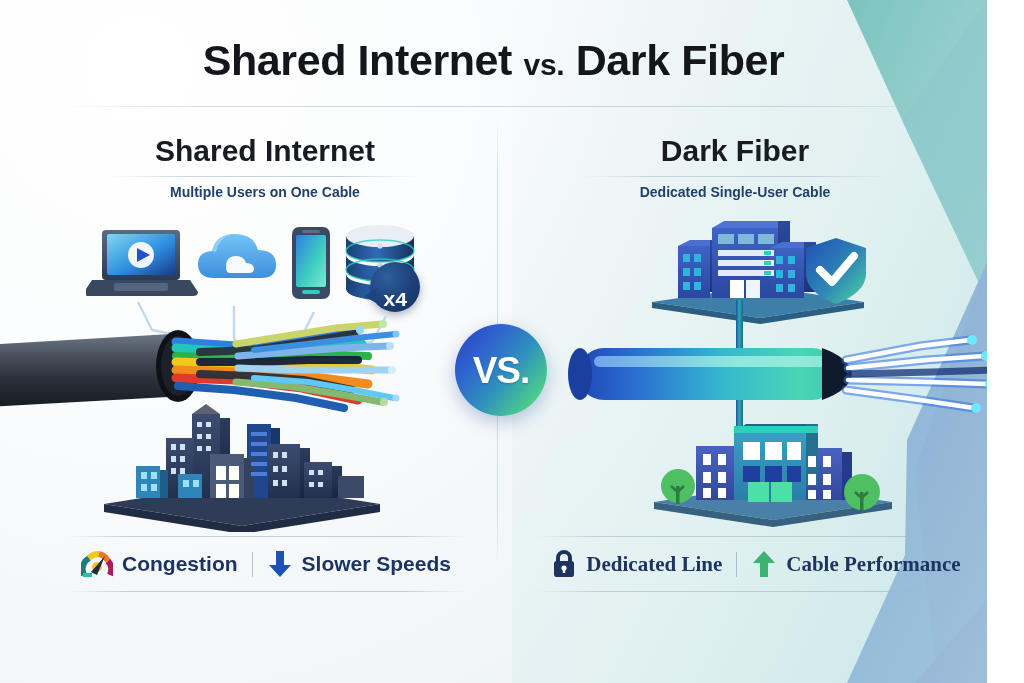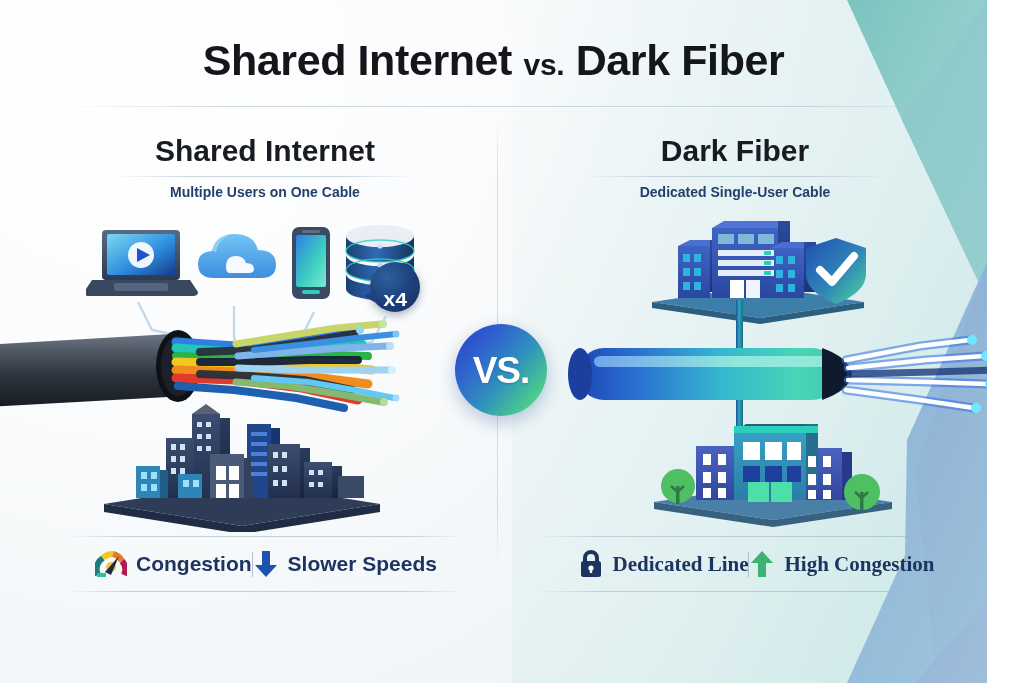--- a/index.html
+++ b/index.html
@@ -68,21 +68,21 @@
   .city-left{position:absolute;left:92px;top:404px;width:296px;height:128px;}
   .dc-right{position:absolute;left:650px;top:218px;width:220px;height:110px;}
   .bldg-right{position:absolute;left:648px;top:410px;width:250px;height:120px;}
 
   
   .foot{position:absolute;top:536px;height:64px;}
   .foot.left{left:66px;width:400px;}
   .foot.right{left:536px;width:440px;font-family:Liberation Serif, serif;}
   .foot .line{height:1px;
     background:linear-gradient(90deg,rgba(165,185,200,0) 0%,rgba(160,182,200,.6) 15%,rgba(160,182,200,.6) 85%,rgba(165,185,200,0) 100%);}
-  .foot .row{display:flex;align-items:center;justify-content:center;gap:0;height:54px;}
+  .foot .row{display:flex;align-items:center;justify-content:center;gap:14px;height:54px;}
   .fitem{display:flex;align-items:center;gap:9px;}
   .fitem .lbl{font-size:21px;font-weight:bold;color:#1d3461;white-space:nowrap;}
   .fsep{width:1px;height:25px;background:rgba(120,150,180,.55);}
   .ficon{display:block;}
   .glowline{position:absolute;left:0;top:0;}
 </style>
 </head>
 <body>
 
 <div class="stage">
@@ -551,21 +551,21 @@
           <circle cx="13" cy="19" r="2.6" fill="#ffffff"></circle>
           <rect x="11.8" y="19" width="2.4" height="5" fill="#ffffff"></rect>
         </svg>
         <span class="lbl">Dedicated Line</span>
       </div>
       <div class="fsep"></div>
       <div class="fitem">
         <svg class="ficon" width="26" height="30" viewBox="0 0 26 30">
           <path d="M13 2 L24 14 L17 14 L17 28 L9 28 L9 14 L2 14 Z" fill="#3cb371"></path>
         </svg>
-        <span class="lbl">High Congestion</span>
+        <span class="lbl">Cable Performance</span>
       </div>
     </div>
     <div class="line"></div>
   </div>
 
   <div class="vs">
     <span>VS.</span>
   </div>
 
 </div>

